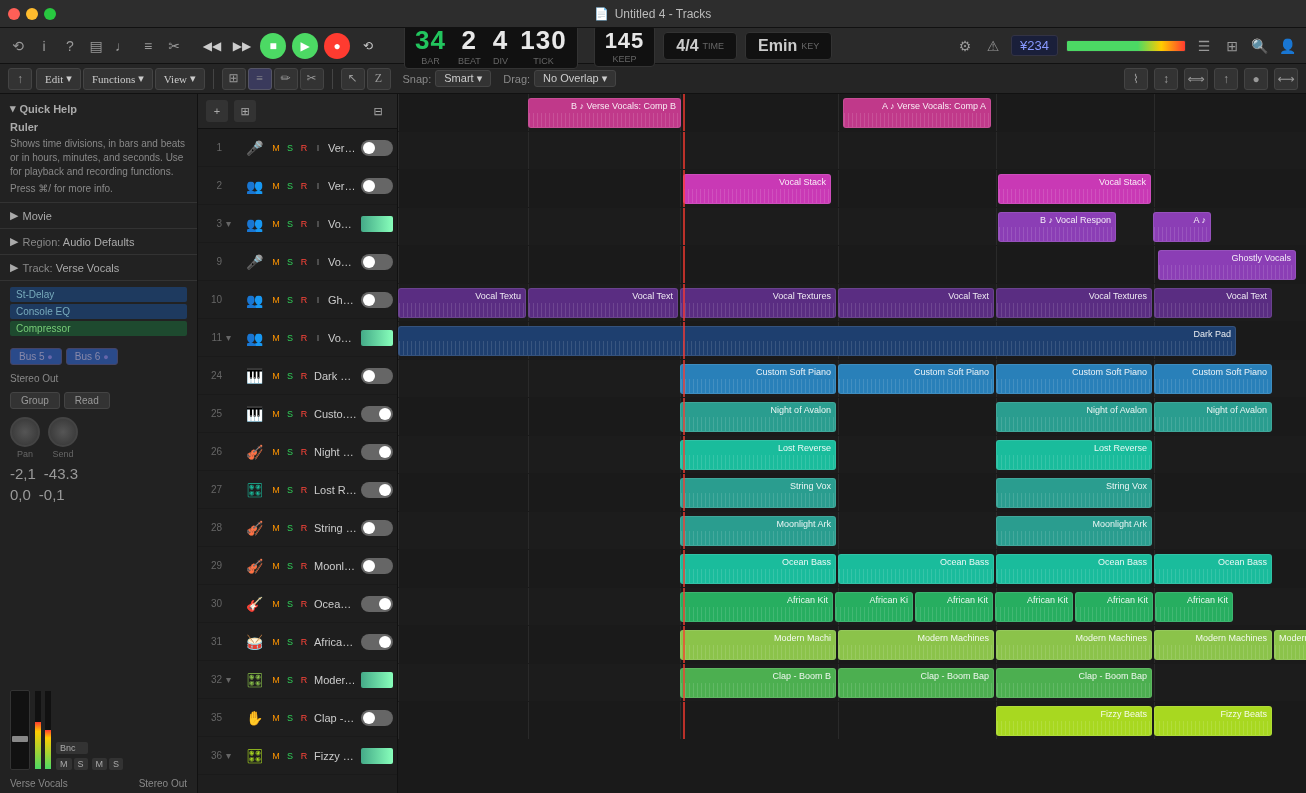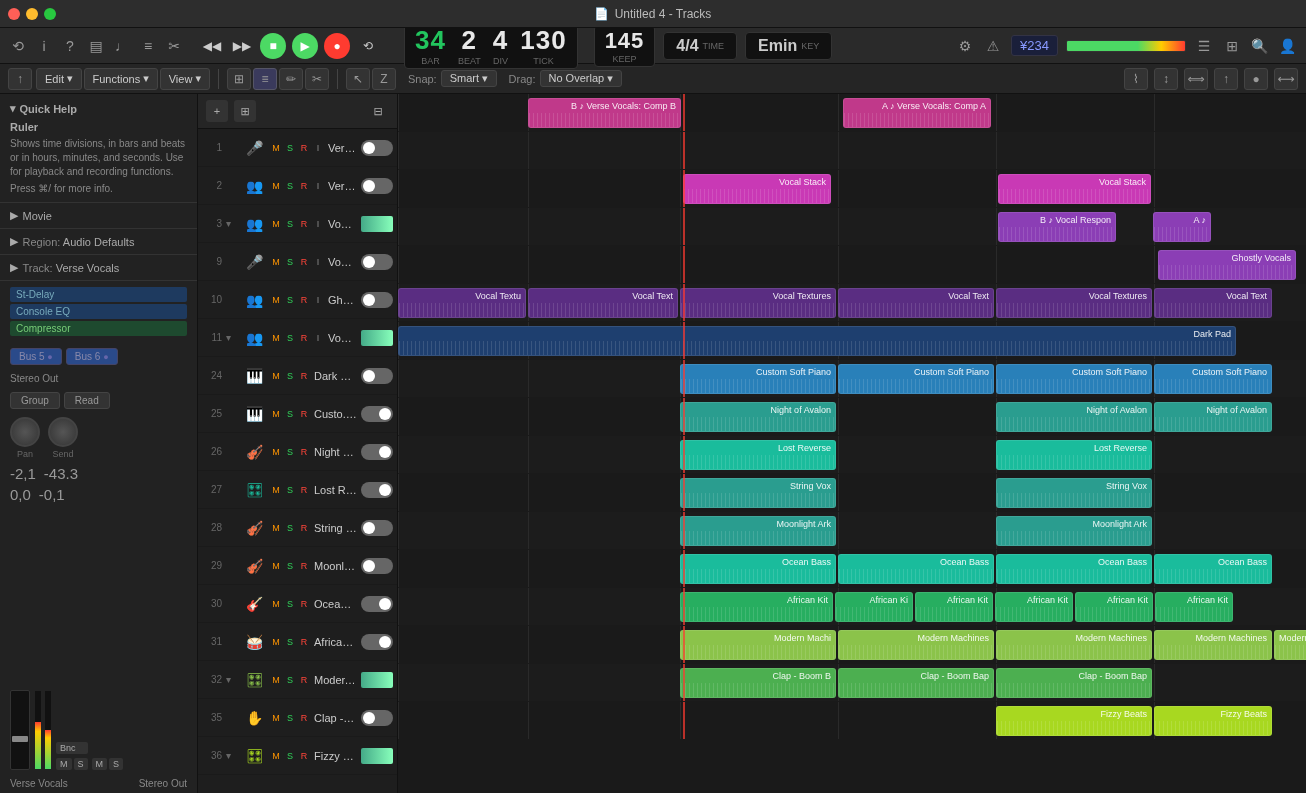--- a/index.html
+++ b/index.html
@@ -82,21 +82,21 @@
       align-items: center;
       padding: 0 8px;
       border-bottom: 1px solid #111;
       gap: 4px;
     }
     .toolbar-btn {
       height: 22px; padding: 0 8px; border-radius: 3px;
       background: #333; border: 1px solid #444; color: #ccc;
       font-size: 11px; cursor: pointer; display: flex; align-items: center; gap: 3px;
     }
-    .toolbar-group { display: flex; gap: 2px; align-items: flex-end; }
+    .toolbar-group { display: flex; gap: 2px; align-items: flex-end; font-family: Liberation Serif, serif; }
     .toolbar-separator { width: 1px; height: 20px; background: #444; margin: 0 4px; }
     .snap-control { display: flex; align-items: center; gap: 4px; margin-left: 8px; }
     .snap-label { color: #888; font-size: 11px; }
     .snap-select { background: #333; border: 1px solid #444; color: #ccc; border-radius: 3px; padding: 1px 4px; font-size: 11px; }
     .toolbar-right { margin-left: auto; display: flex; align-items: center; gap: 6px; }
     .icon-btn { width: 24px; height: 22px; display: flex; align-items: center; justify-content: center; background: #333; border: 1px solid #444; border-radius: 3px; color: #999; cursor: pointer; font-size: 12px; }
 
     
     .main-layout { display: flex; height: calc(793px - 28px - 36px - 30px); }
 

